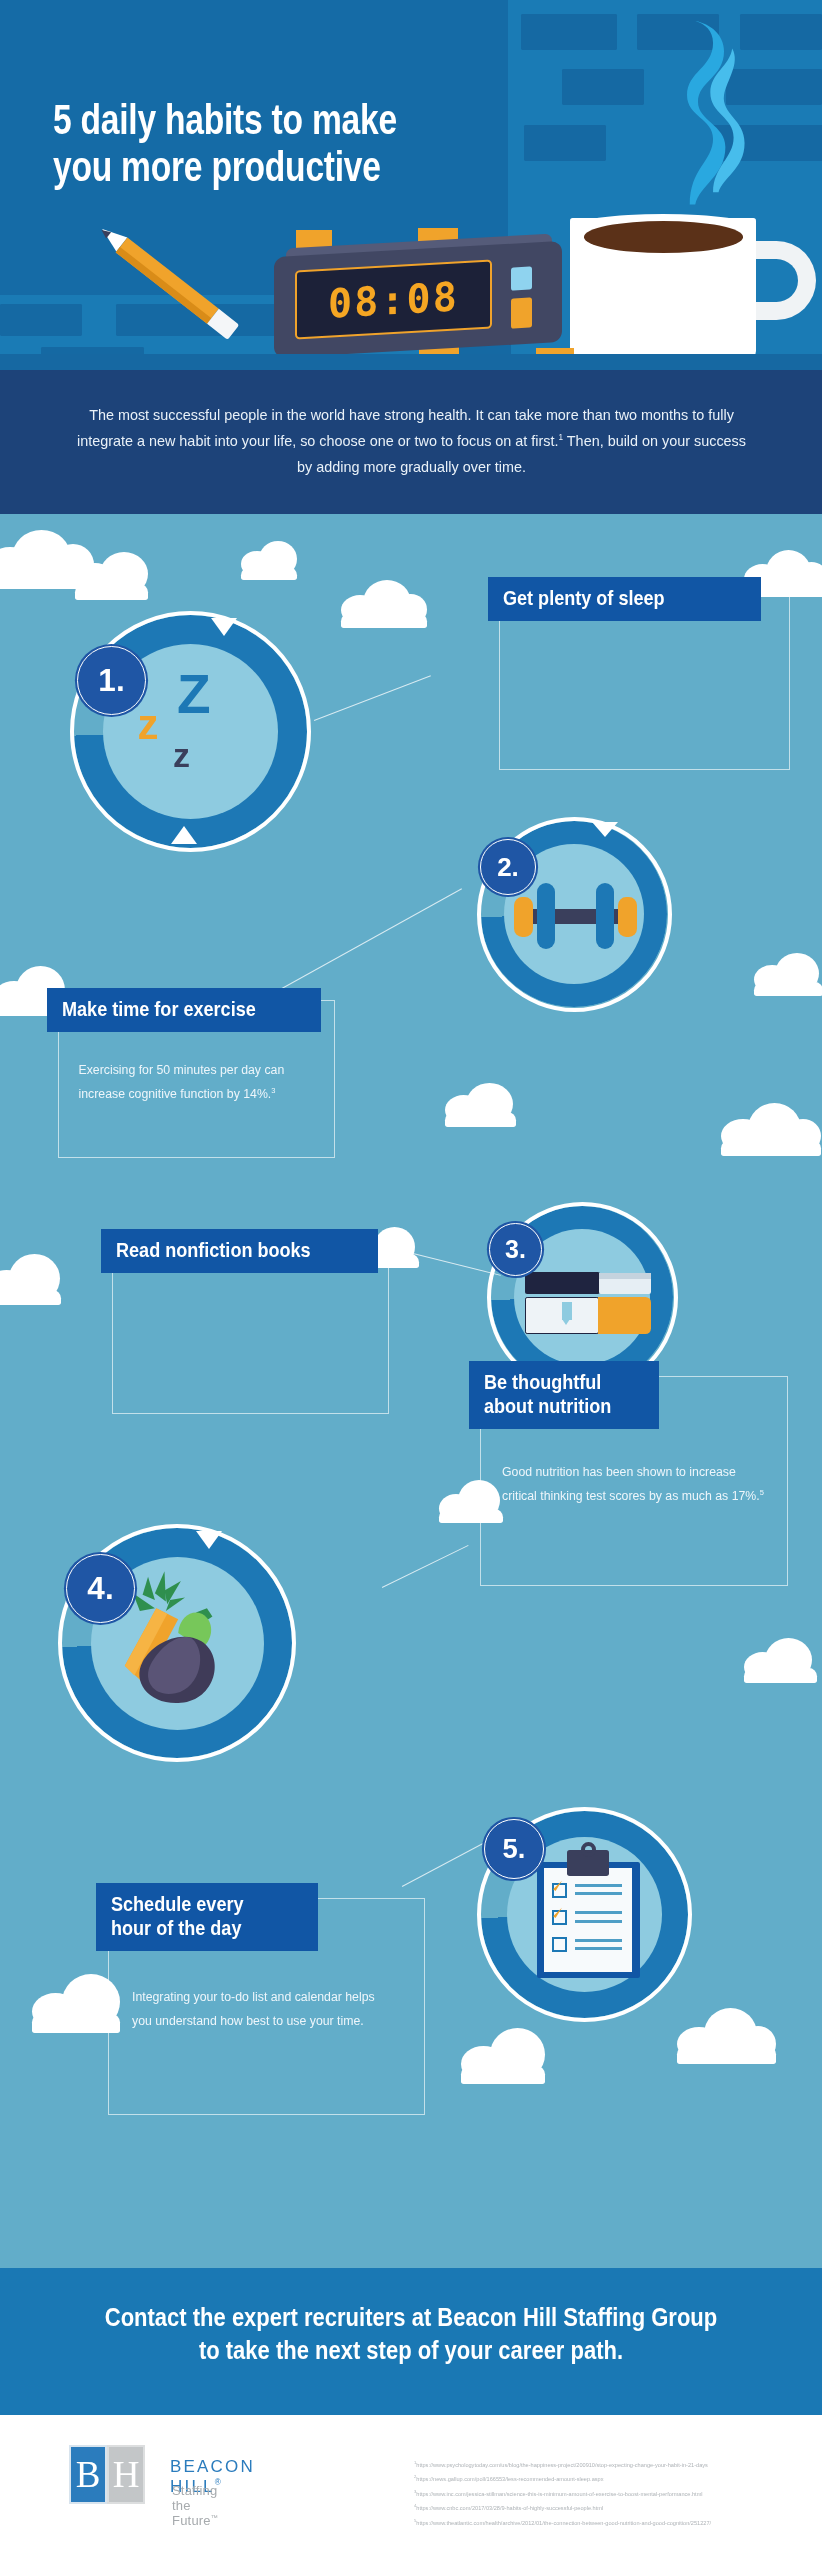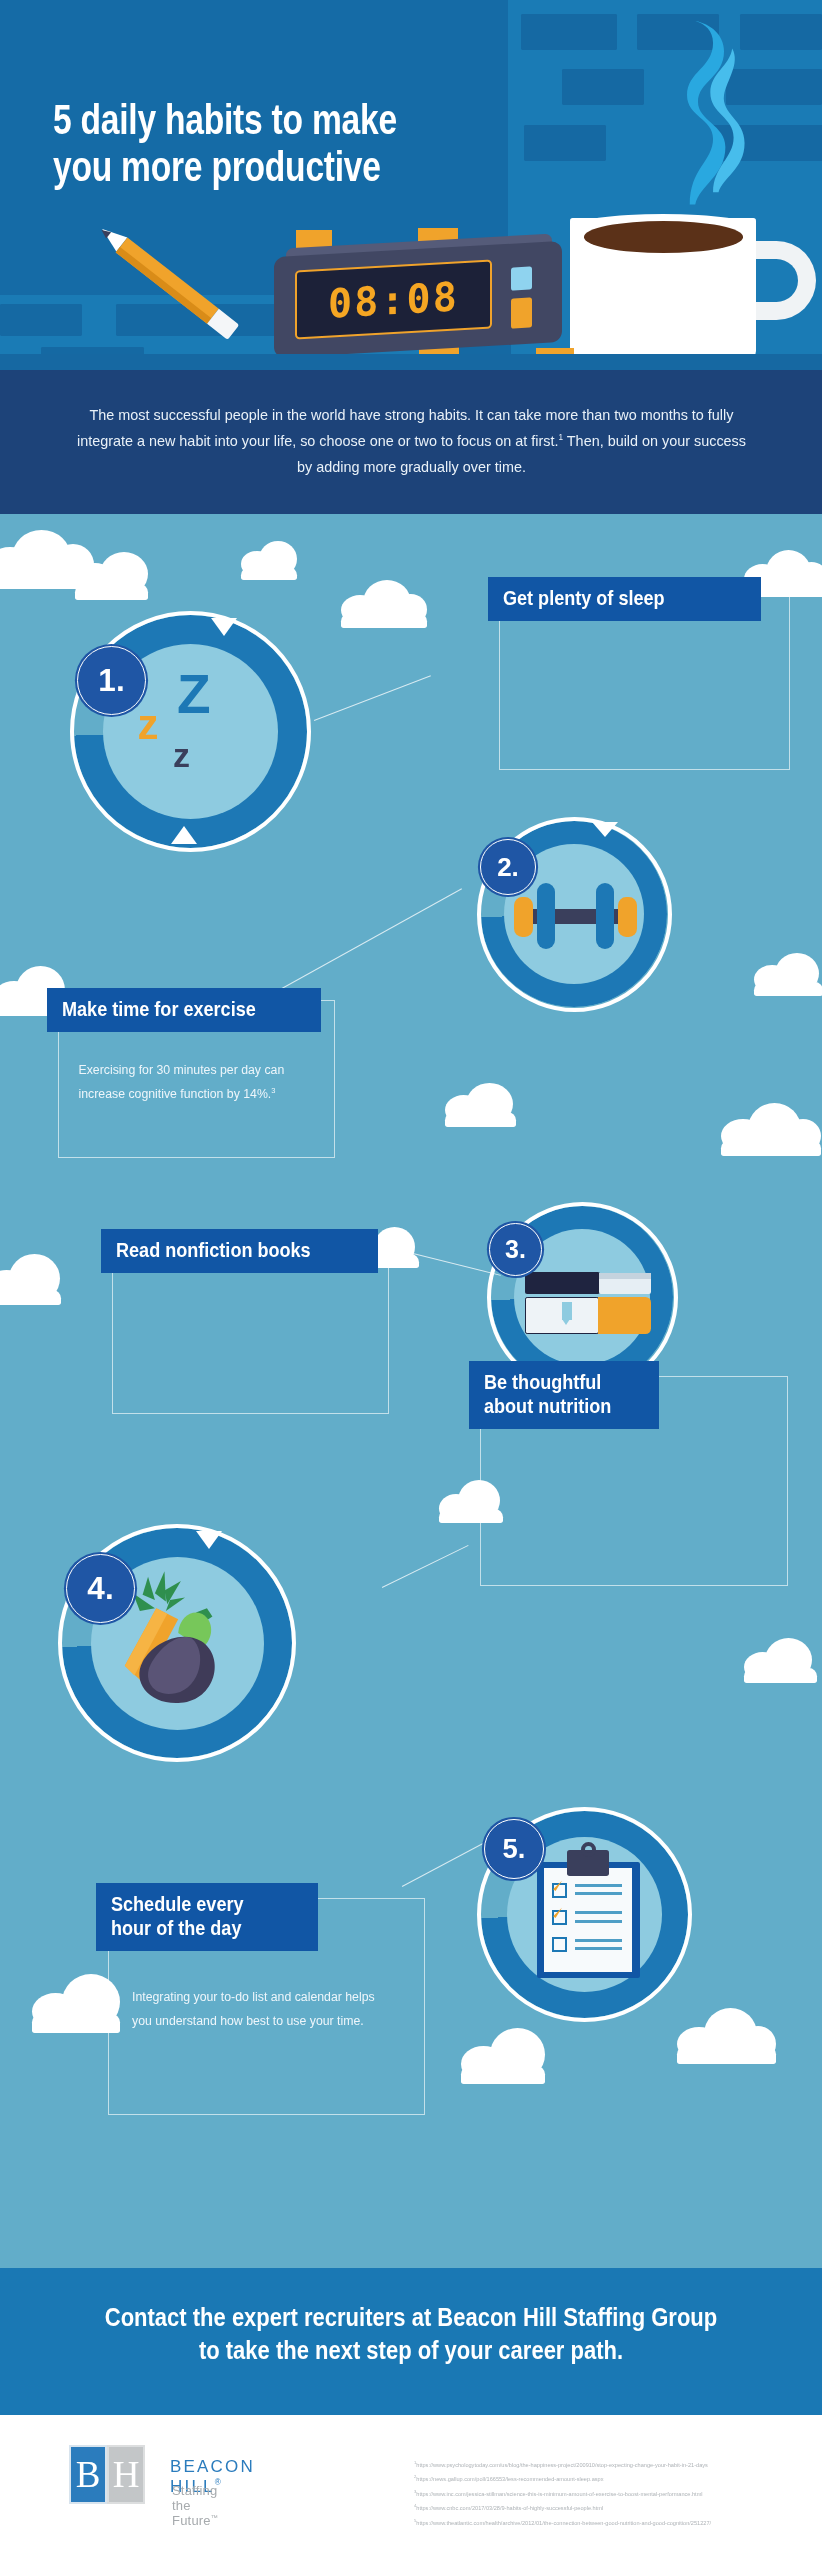--- a/index.html
+++ b/index.html
@@ -258,21 +258,21 @@
       <div class="pencil-lead"></div>
       <div class="pencil-body"></div>
       <div class="pencil-body2"></div>
       <div class="pencil-eraser"></div>
     </div>
 
     <div class="hdr-deskline"></div>
   </div>
 
   <div class="intro">
-    <p class="intro-text"><span>The most successful people in the world have strong habits. It can take more than two months to fully integrate a new habit into your life, so choose one or two to focus on at first.</span><sup>1</sup><span> Then, build on your success by adding more gradually over time.</span></p>
+    <p class="intro-text"><span>The most successful people in the world have strong health. It can take more than two months to fully integrate a new habit into your life, so choose one or two to focus on at first.</span><sup>1</sup><span> Then, build on your success by adding more gradually over time.</span></p>
   </div>
 
   <div class="sky">
 
     <div class="cloud" style="left:-13.7px;top:12.3px;">
       <i style="left:0;top:20.6px;width:48px;height:38px;"></i>
       <i style="left:26px;top:4.1px;width:59px;height:55px;"></i>
       <i style="left:66px;top:18px;width:42px;height:41px;"></i>
       <i class="base" style="left:0;top:42px;width:108px;height:20.6px;"></i>
     </div>
@@ -399,21 +399,21 @@
     <div class="num-badge" style="left:480px;top:325px;width:56px;height:56px;font-size:26px;">
       <span>2.</span>
     </div>
     <div class="leader" style="left:271px;top:480px;width:218px;transform:rotate(-29deg);"></div>
     <div class="card" style="left:47px;top:474px;width:288px;height:170px;">
       <div class="card-frame" style="left:11px;top:12.3px;width:277px;height:158px;"></div>
       <div class="card-title" style="left:0;top:0;width:274px;">
         <span>Make time for exercise</span>
       </div>
       <div class="card-body" style="left:31.5px;top:71px;width:233px;">
-        <span>Exercising for 30 minutes per day can increase cognitive function by 14%.</span><sup>3</sup>
+        <span>Exercising for 50 minutes per day can increase cognitive function by 14%.</span><sup>3</sup>
       </div>
     </div>
 
     <div class="ring-wrap" style="left:491px;top:692px;width:182px;height:182px;">
       <div class="ring-outer" style="width:182px;height:182px;
         -webkit-mask:radial-gradient(circle, transparent 62px, #000 62px); mask:radial-gradient(circle, transparent 62px, #000 62px);"></div>
       <div class="ring-gap-white" style="left:-4.1px;top:-4.1px;width:191px;height:191px;"></div>
       <div class="ring-inner-disc" style="left:23px;top:23px;width:136px;height:136px;"></div>
 
       <div style="position:absolute;left:34px;top:66px;width:118px;height:63px;">
@@ -466,20 +466,23 @@
     </div>
     <div class="num-badge" style="left:66px;top:1040px;width:69px;height:69px;">
       <span>4.</span>
     </div>
     <div class="leader" style="left:382px;top:1073px;width:96px;transform:rotate(-26deg);"></div>
     <div class="card" style="left:469px;top:847px;width:319px;height:226px;">
       <div class="card-frame" style="left:11px;top:15px;width:308px;height:210px;"></div>
       <div class="card-title" style="left:0;top:0;width:190px;">
         <span>Be thoughtful</span>
         <span>about nutrition</span>
+      </div>
+      <div class="card-body" style="left:33px;top:100px;width:269px;">
+        <span>Good nutrition has been shown to increase critical thinking test scores by as much as 17%.</span><sup>5</sup>
       </div>
     </div>
 
     <div class="ring-wrap" style="left:481px;top:1297px;width:207px;height:207px;">
       <div class="ring-outer" style="width:207px;height:207px;
         -webkit-mask:radial-gradient(circle, transparent 70px, #000 71px); mask:radial-gradient(circle, transparent 70px, #000 71px);"></div>
       <div class="ring-gap-white" style="left:-4.1px;top:-4.1px;width:215px;height:215px;"></div>
       <div class="ring-inner-disc" style="left:26px;top:26px;width:155px;height:155px;"></div>
 
       <div style="position:absolute;left:56px;top:36px;width:103px;height:132px;">

